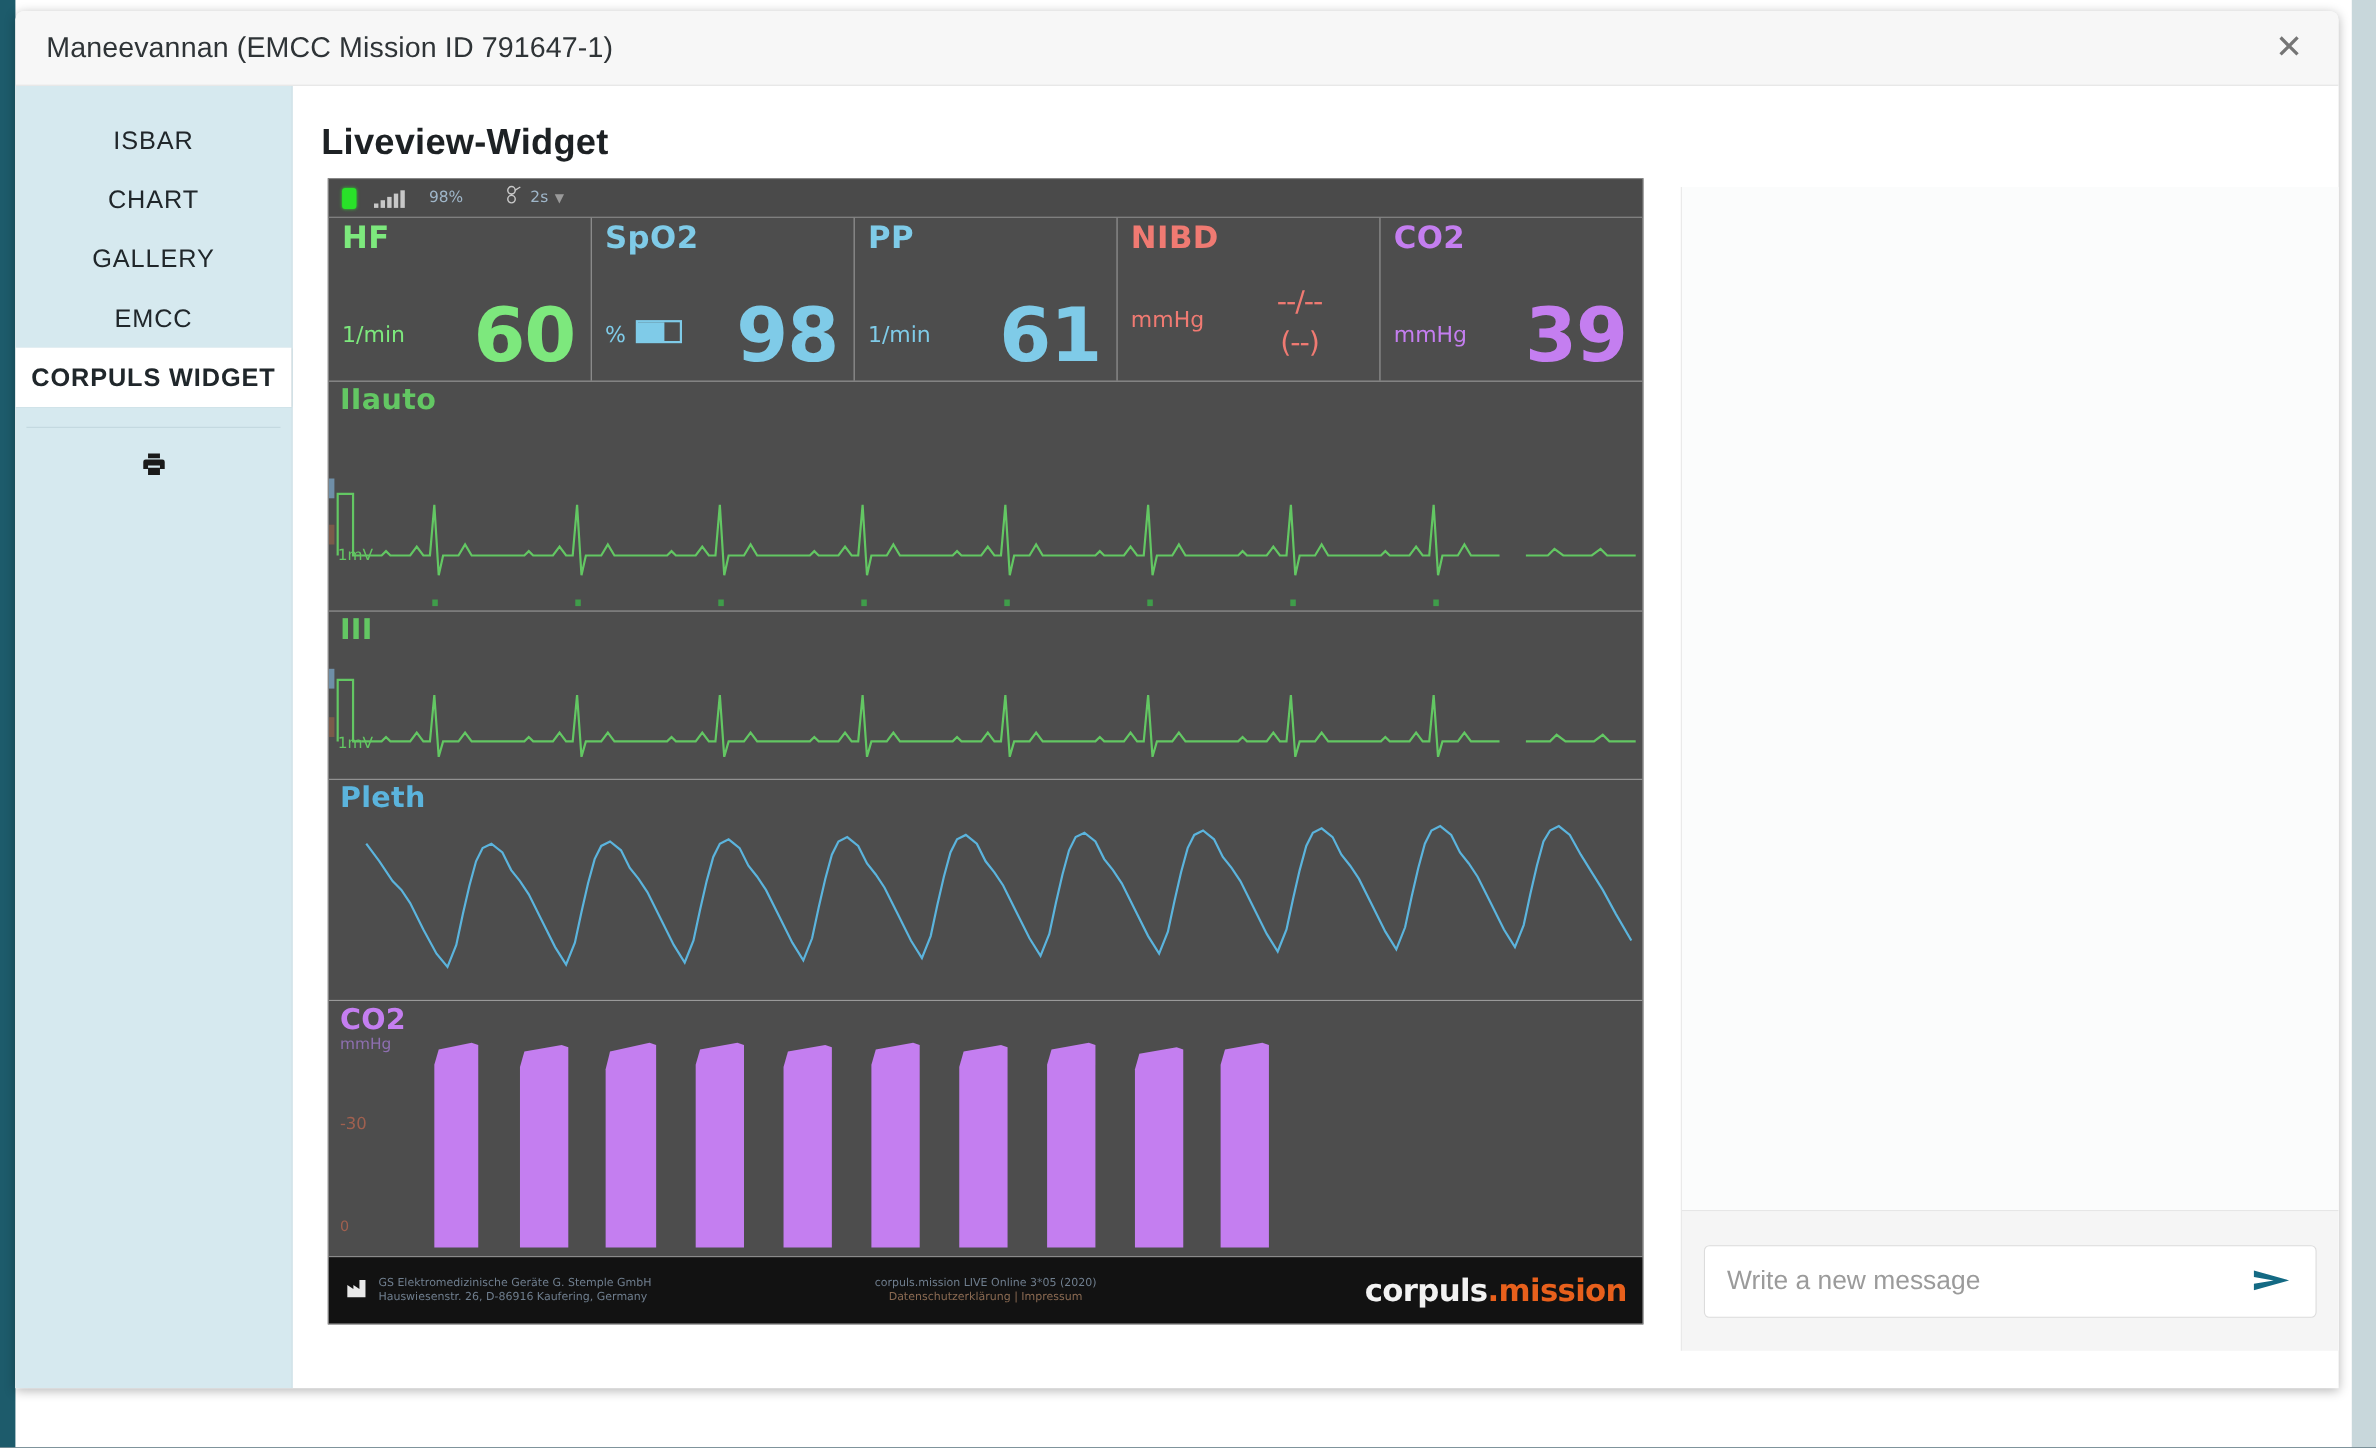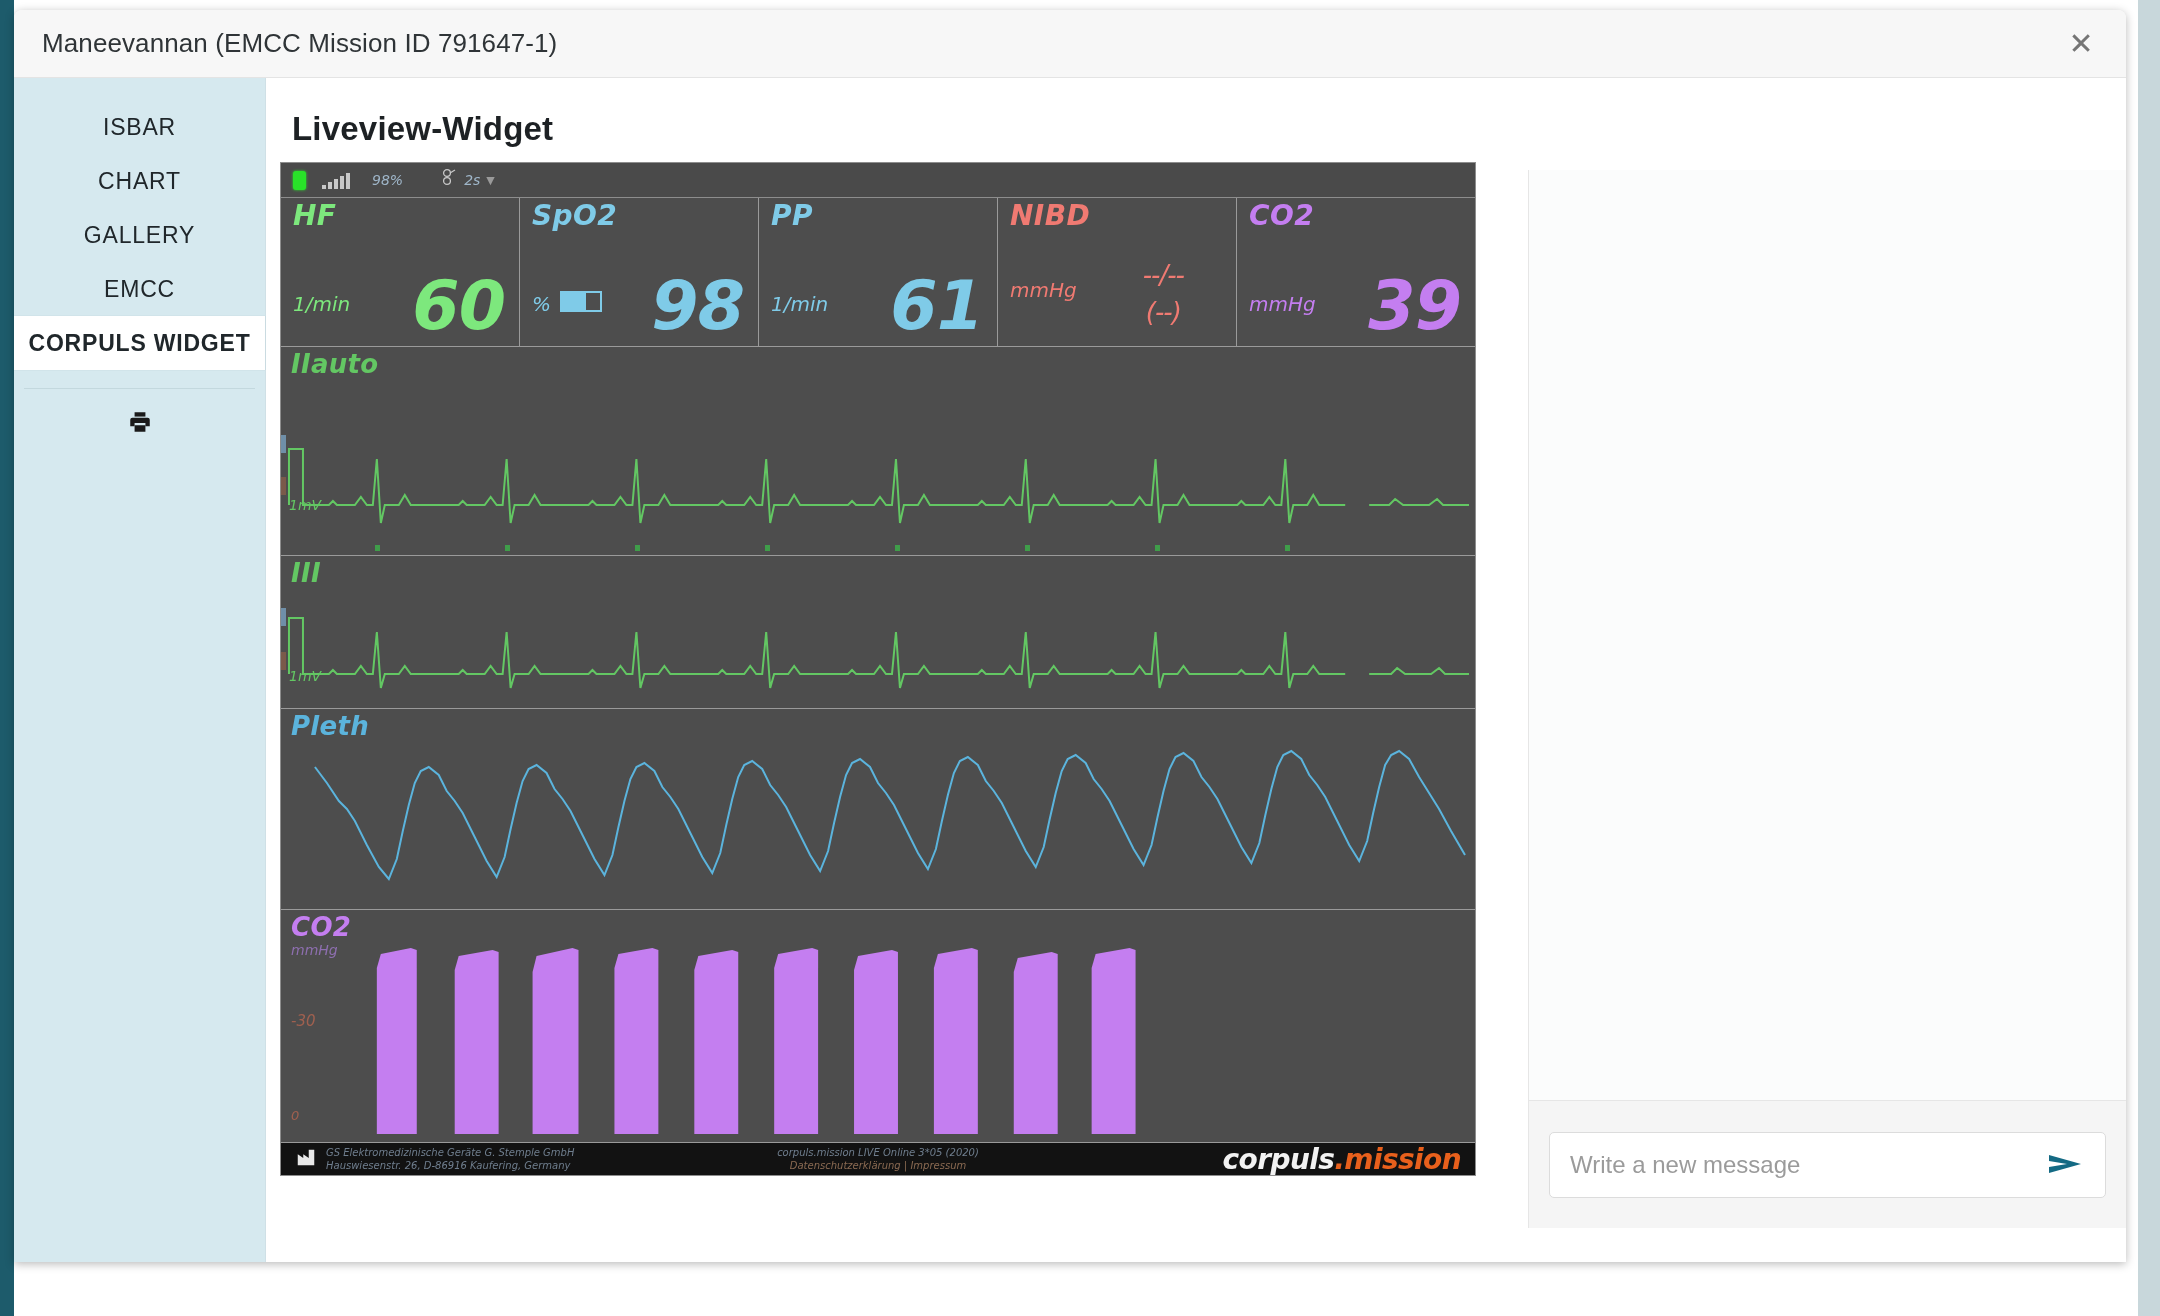--- a/index.html
+++ b/index.html
@@ -148,23 +148,22 @@
     margin: 14px 0 14px 14px;
     letter-spacing: .2px;
   }
 
   
   .monitor {
     width: 1196px;
     background: #4d4d4d;
     border: 1px solid #8d8d8d;
     box-sizing: border-box;
-    margin-left: 2px;
+    margin-left: 20px;
     font-family: "DejaVu Sans", sans-serif;
-    font-style: italic;
   }
   .monitor-statusbar {
     height: 34px;
     background: #4a4a4a;
     border-bottom: 1px solid #8d8d8d;
     display: flex;
     align-items: center;
     padding: 0 12px;
     gap: 16px;
   }
@@ -286,21 +285,21 @@
     position: absolute;
     left: 0;
     width: 5px;
     height: 18px;
     background: #6f8fa8;
     z-index: 4;
   }
 
   .monitor-footer {
     background: #121212;
-    height: 32px;
+    height: 60px;
     display: flex;
     align-items: center;
     position: relative;
     padding: 0 14px;
     box-sizing: border-box;
   }
   .footer-left { display: flex; align-items: center; gap: 9px; }
   .footer-addr { color: #6f7e8e; font-size: 10px; line-height: 1.35; }
   .footer-center {
     position: absolute;

